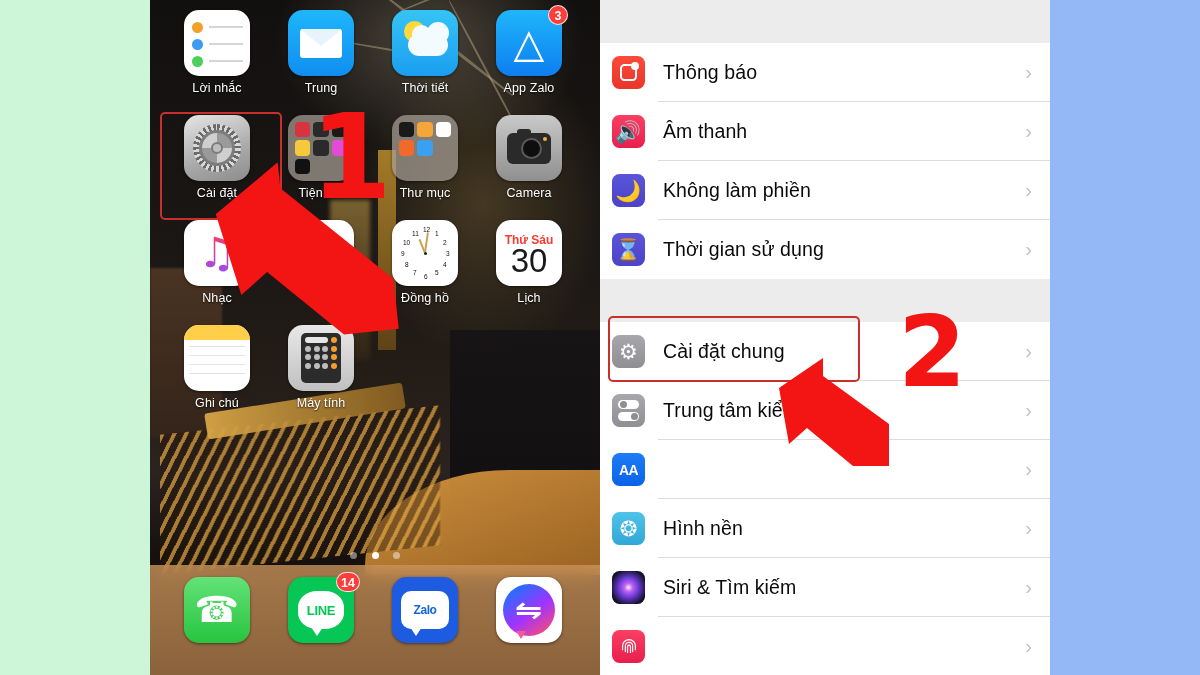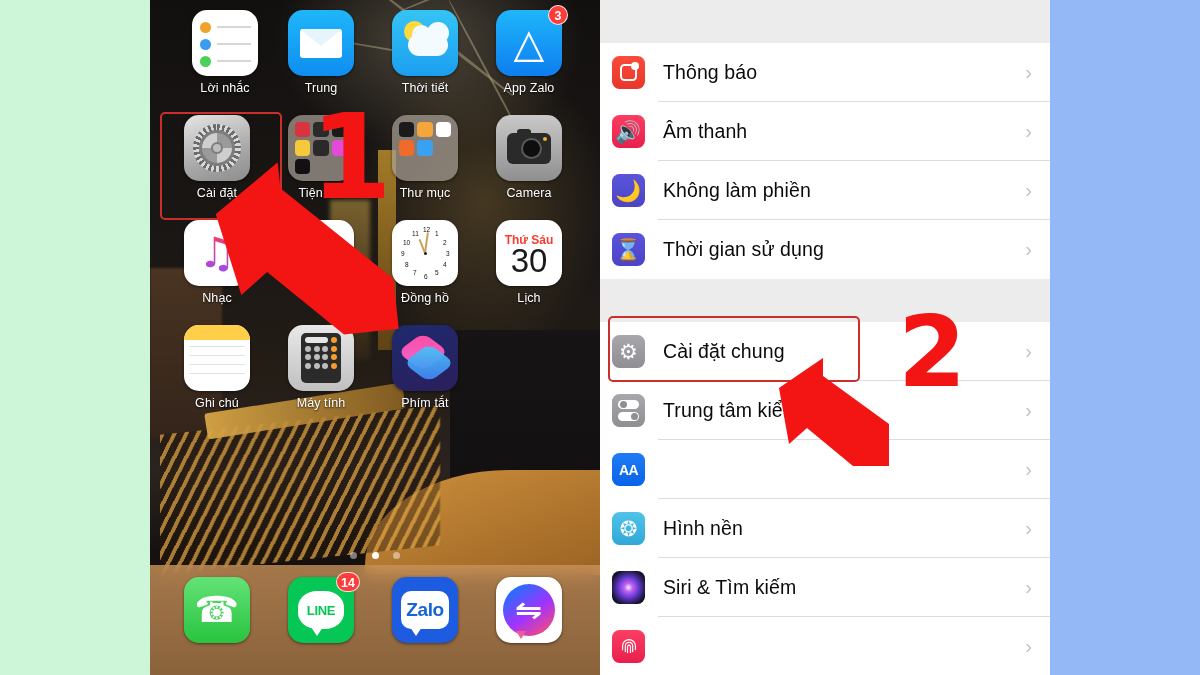--- a/index.html
+++ b/index.html
@@ -222,21 +222,21 @@
   .dock .app { top:12px; }
   .ic-phone { background: linear-gradient(180deg,#63e277,#28c43f); display:flex;align-items:center;justify-content:center;}
   .ph { color:#fff; font-size:36px; line-height:1; font-family:"DejaVu Sans",sans-serif;}
   .ic-line { background:#06c755; display:flex;align-items:center;justify-content:center;}
   .line-bub { width:46px;height:38px;background:#fff;border-radius:19px/16px;display:flex;align-items:center;justify-content:center;position:relative;}
   .line-bub:after{content:'';position:absolute;left:13px;bottom:-7px;width:0;height:0;border-left:6px solid transparent;border-right:6px solid transparent;border-top:9px solid #fff;}
   .line-txt { color:#06c755; font-size:13px; font-weight:bold; letter-spacing:-0.3px;}
   .ic-zalo { background:#1d5be0; display:flex;align-items:center;justify-content:center;}
   .zalo-bub { width:48px;height:38px;background:#fff;border-radius:10px;display:flex;align-items:center;justify-content:center;position:relative;}
   .zalo-bub:after{content:'';position:absolute;left:9px;bottom:-7px;width:0;height:0;border-left:6px solid transparent;border-right:6px solid transparent;border-top:9px solid #fff;}
-  .zalo-txt{color:#1565d8;font-size:19px;font-weight:bold;letter-spacing:-0.4px;}
+  .zalo-txt{color:#1565d8;font-size:12px;font-weight:bold;letter-spacing:-0.4px;}
   .ic-msgr { background:#fff; display:flex;align-items:center;justify-content:center;}
   .msgr-c { width:52px;height:52px;border-radius:50%;background:linear-gradient(145deg,#0a7cff 5%,#a033ff 55%,#ff4d6d 95%);
     display:flex;align-items:center;justify-content:center;position:relative;}
   .msgr-c:after{content:'';position:absolute;left:13px;bottom:-3px;width:0;height:0;border-left:5px solid transparent;border-right:5px solid transparent;border-top:8px solid #f05a9a;}
   .bolt { color:#fff; font-size:26px; line-height:1; font-weight:bold; transform: scaleX(1.25); font-family:"DejaVu Sans",sans-serif;}
 
   
   .settings {
     position:absolute; left:600px; top:0;
     width:450px; height:675px;
@@ -320,21 +320,21 @@
     <div class="wp-table"></div>
     <div class="wp-bench"></div>
     <div class="wp-bench2"></div>
     <div class="wp-branch" style="left:230px;top:-10px;width:170px;height:3px;transform:rotate(38deg);"></div>
     <div class="wp-branch" style="left:250px;top:10px;width:130px;height:2px;transform:rotate(-22deg);"></div>
     <div class="wp-branch" style="left:300px;top:0px;width:150px;height:2px;transform:rotate(62deg);"></div>
     <div class="wp-branch" style="left:190px;top:40px;width:120px;height:2px;transform:rotate(10deg);"></div>
 
     <div class="grid">
 
-      <div class="app" style="left:32px;top:10px;">
+      <div class="app" style="left:24px;top:10px;">
         <div class="ico-wrap">
           <div class="ico ic-reminders">
             <div class="rdot" style="top:12px;background:#f0a22b;"></div>
             <div class="rrow" style="top:16px;right:7px;left:25px;"></div>
             <div class="rdot" style="top:29px;background:#3a9bf0;"></div>
             <div class="rrow" style="top:33px;right:7px;left:25px;"></div>
             <div class="rdot" style="top:46px;background:#4bd05a;"></div>
             <div class="rrow" style="top:50px;right:7px;left:25px;"></div>
           </div>
         </div>
@@ -510,29 +510,20 @@
               <div class="ckey"></div>
                 <div class="ckey"></div>
                 <div class="ckey"></div>
                 <div class="ckey o"></div>
             </div>
           </div>
         </div>
         <div class="lbl">Máy tính</div>
       </div>
 
-      <div class="app" style="left:232px;top:325px;">
-        <div class="ico-wrap">
-          <div class="ico ic-shortcuts">
-            <div class="sc1"></div>
-              <div class="sc2"></div>
-          </div>
-        </div>
-        <div class="lbl">Phím tắt</div>
-      </div>
 
     </div>
 
     <div class="dots">
       <span class="dot"></span>
       <span class="dot on"></span>
       <span class="dot"></span>
     </div>
 
     <div class="dock">

